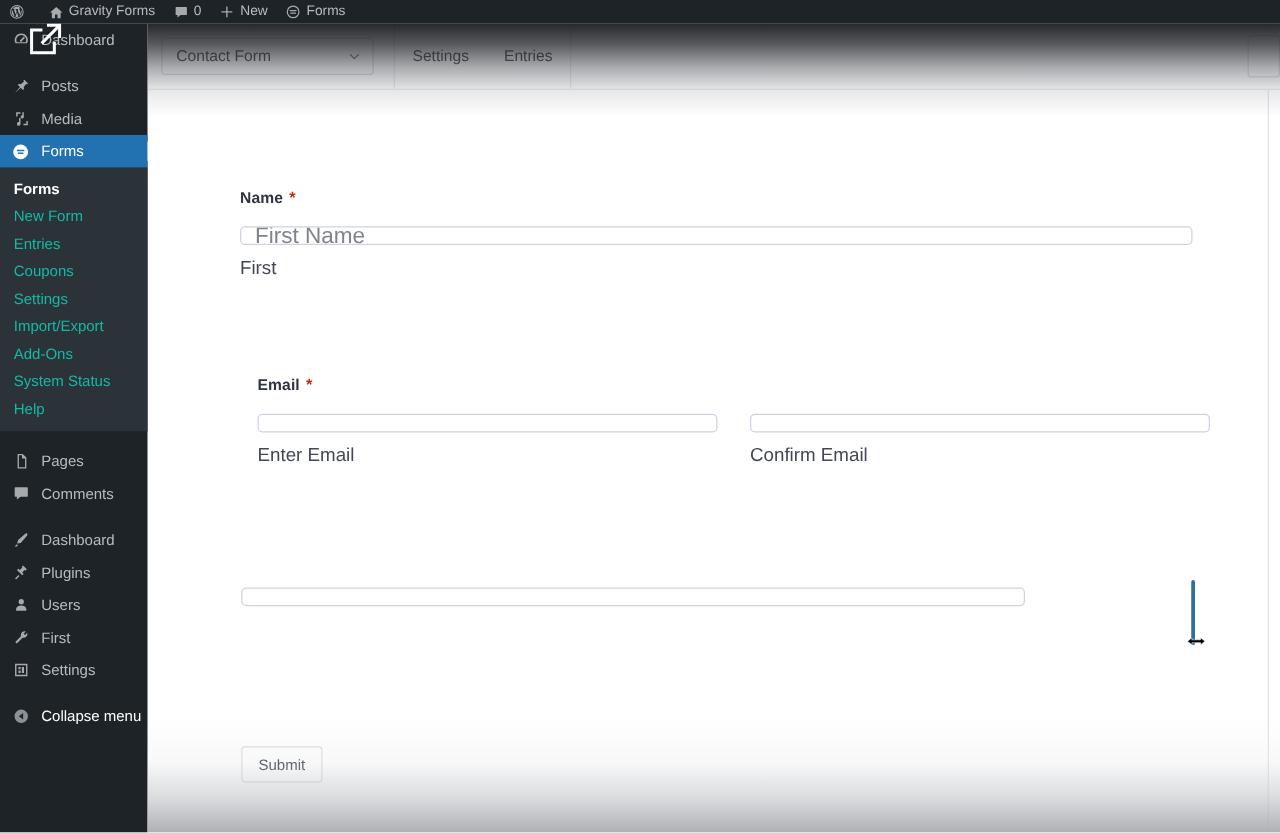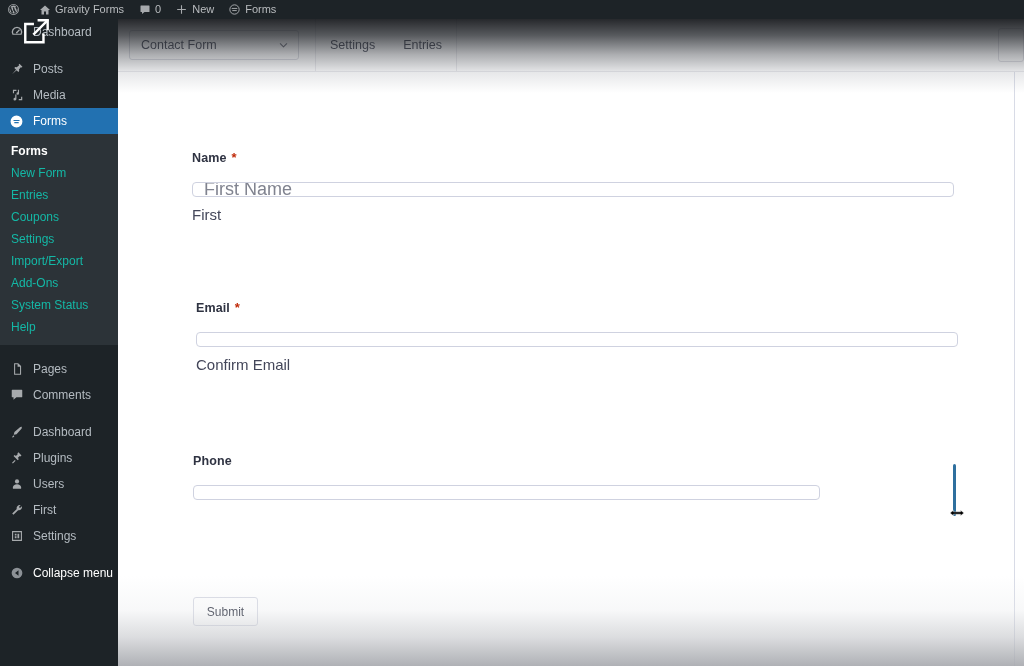--- a/index.html
+++ b/index.html
@@ -439,38 +439,38 @@
             <span class="gf-req">*</span>
           </div>
           <div class="row" style="margin-top:16px;">
             <div class="col">
               <input class="gf-input" type="text" placeholder="First Name" style="">
               <div class="gf-sub">First</div>
             </div>
           </div>
         </div>
 
-        <div class="gfield" style="top:229px; left:4px; width:762px;">
+        <div class="gfield" style="top:229px; left:14px; width:762px;">
           <div class="gf-label">
             <span>Email</span>
             <span class="gf-req">*</span>
           </div>
           <div class="row" style="margin-top:16px;">
             <div class="col">
               <input class="gf-input" type="text" placeholder="" style="">
+              <div class="gf-sub">Enter Email</div>
+            </div>
+            <div class="col">
+              <input class="gf-input" type="text" placeholder="" style="">
               <div class="gf-sub">Confirm Email</div>
             </div>
           </div>
         </div>
 
         <div class="gfield" style="top:382px; left:1px; width:627px;">
-          <div class="gf-label">
-            <span>Phone</span>
-            <span class="gf-req"></span>
-          </div>
           <div style="margin-top:16px;">
             <input class="gf-input" type="text" placeholder="" style="">
           </div>
         </div>
 
         <div class="resize-handle" style="top:392px; left:761px;"></div>
         <div class="resize-cursor" style="top:434px; left:754px;">
           <svg viewBox="0 0 44 20" width="22" height="14">
             <path d="M8 10L15 4.5v3.2h14V4.5L36 10l-7 5.5v-3.2H15v3.2z" fill="#000" stroke="#fff" stroke-width="0.9"></path>
           </svg>

